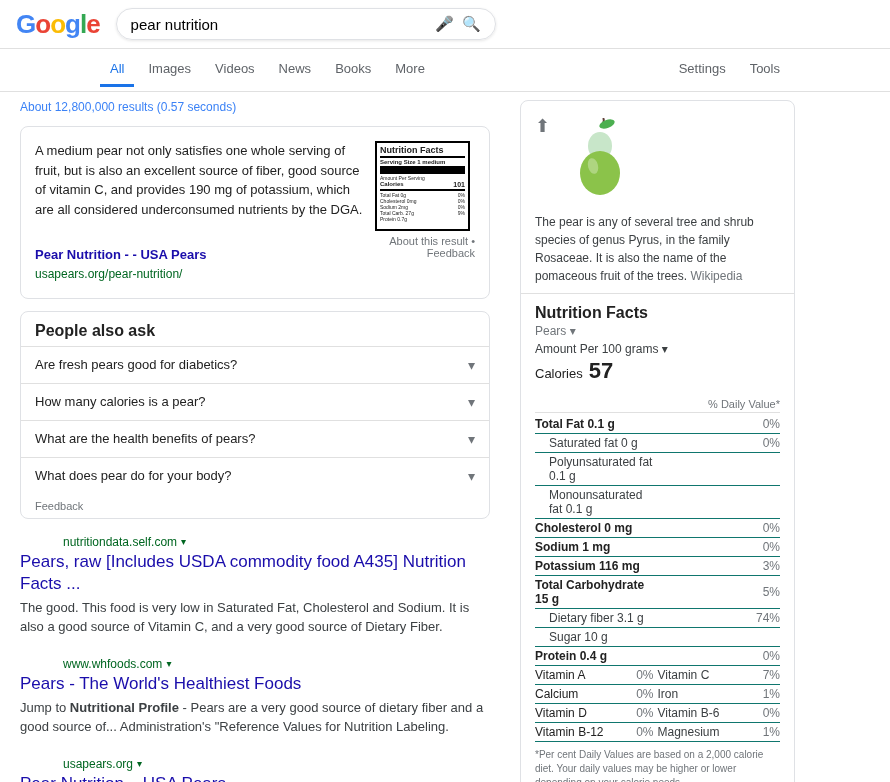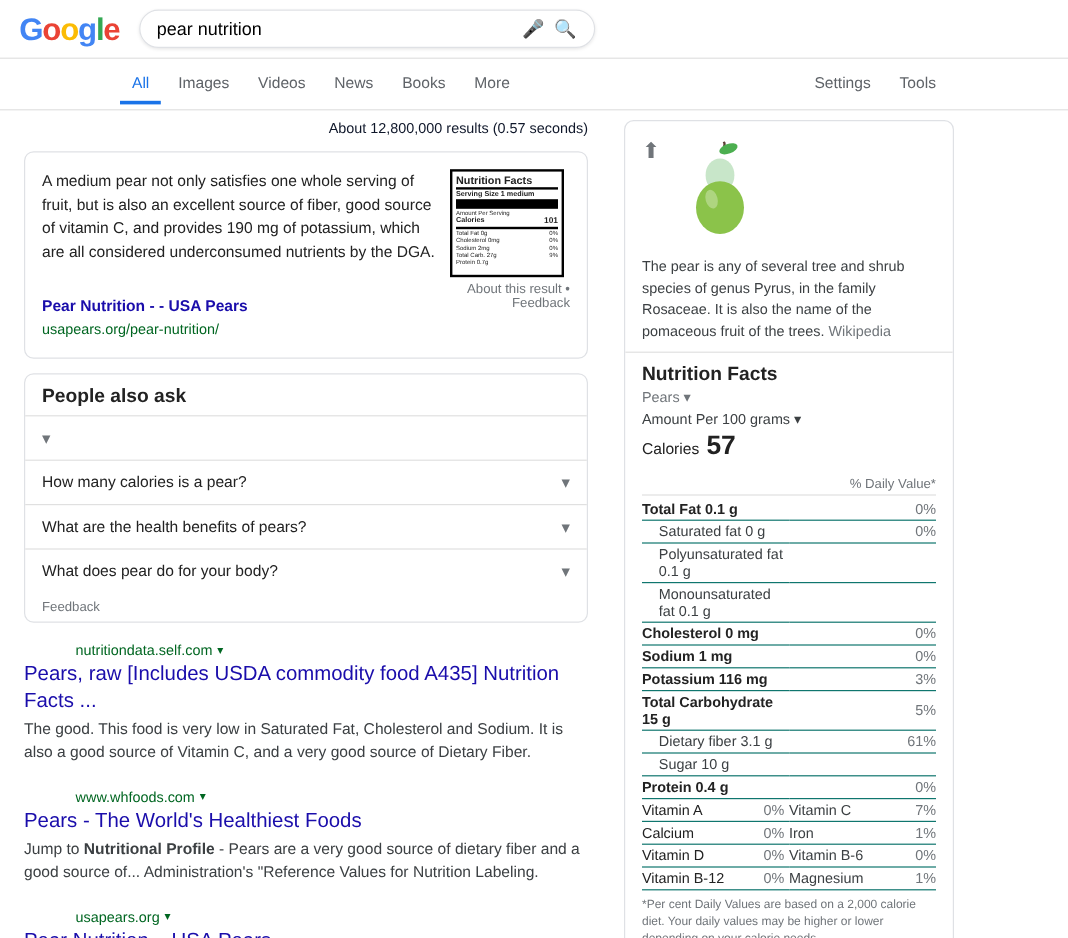--- a/index.html
+++ b/index.html
@@ -20,21 +20,21 @@
     .nav-tab { padding: 8px 10px; font-size: 13px; color: #5f6368; cursor: pointer; border-bottom: 3px solid transparent; text-decoration: none; }
     .nav-tab.active { color: #1a73e8; border-bottom: 3px solid #1a73e8; font-weight: 500; }
     .nav-tab-right { margin-left: auto; display: flex; gap: 4px; }
 
     
     .main { display: flex; padding: 8px 0; }
     .left-panel { width: 510px; padding: 0 20px; }
     .right-panel { width: 295px; padding: 0 10px; border-left: none; }
 
     
-    .result-count { font-size: 12px; color: #0f172a; margin-bottom: 12px; text-align: right; }
+    .result-count { font-size: 12px; color: #3b82f6; margin-bottom: 12px; }
 
     
     .featured-snippet { border: 1px solid #dfe1e5; border-radius: 8px; padding: 14px; margin-bottom: 12px; display: flex; gap: 12px; }
     .snippet-text { flex: 1; font-size: 13px; line-height: 1.5; }
     .snippet-image { width: 100px; flex-shrink: 0; }
     .snippet-link { color: #1a0dab; font-size: 13px; font-weight: bold; text-decoration: none; display: block; margin-top: 6px; }
     .snippet-domain { color: #006621; font-size: 12px; }
     .about-result { text-align: right; font-size: 11px; color: #70757a; margin-top: 4px; }
 
     
@@ -160,20 +160,21 @@
               <span></span>
             </div>
         </div>
         <div class="about-result">About this result • Feedback</div>
       </div>
     </div>
 
     <div class="paa-box">
       <div class="paa-title">People also ask</div>
       <div class="paa-item">
+        <span>Are fresh pears good for diabetics?</span>
         <span class="paa-chevron">▾</span>
       </div>
       <div class="paa-item">
         <span>How many calories is a pear?</span>
         <span class="paa-chevron">▾</span>
       </div>
       <div class="paa-item">
         <span>What are the health benefits of pears?</span>
         <span class="paa-chevron">▾</span>
       </div>
@@ -279,21 +280,21 @@
           <tr class="nf-bold">
             <td>Potassium 116 mg</td>
             <td>3%</td>
           </tr>
           <tr class="nf-bold">
             <td>Total Carbohydrate 15 g</td>
             <td>5%</td>
           </tr>
           <tr class="nf-indent">
             <td>Dietary fiber 3.1 g</td>
-            <td>61%</td>
+            <td>74%</td>
           </tr>
           <tr class="nf-indent">
             <td>Sugar 10 g</td>
             <td></td>
           </tr>
           <tr class="nf-bold">
             <td>Protein 0.4 g</td>
             <td>0%</td>
           </tr>
           <tr>

